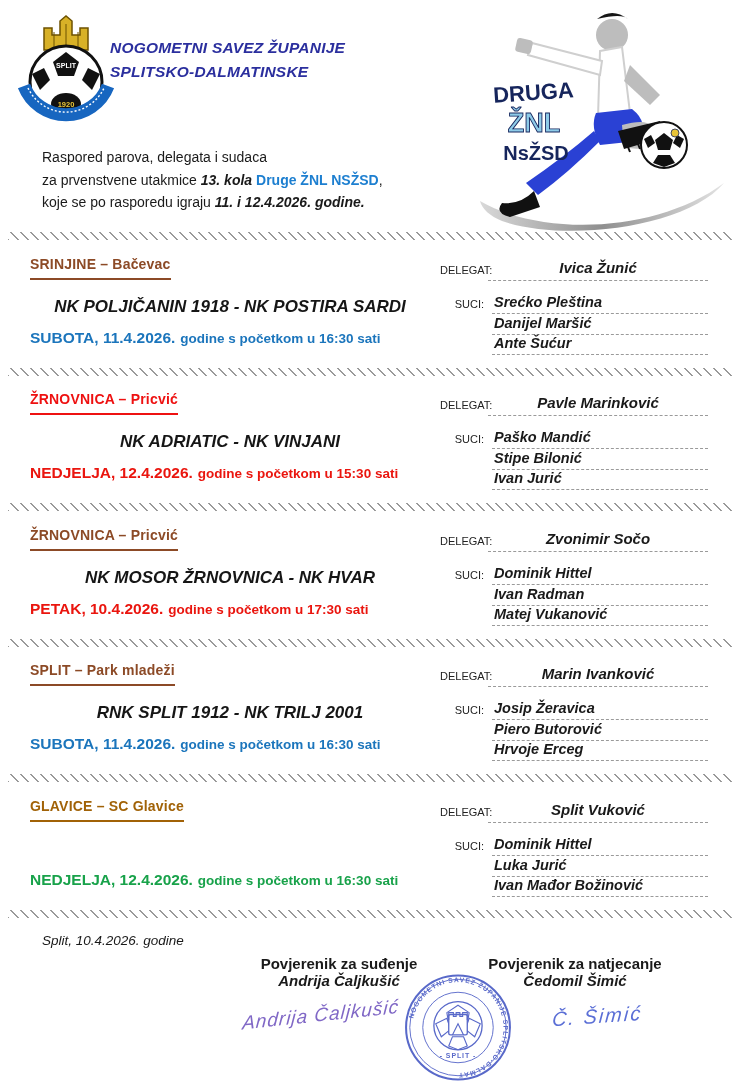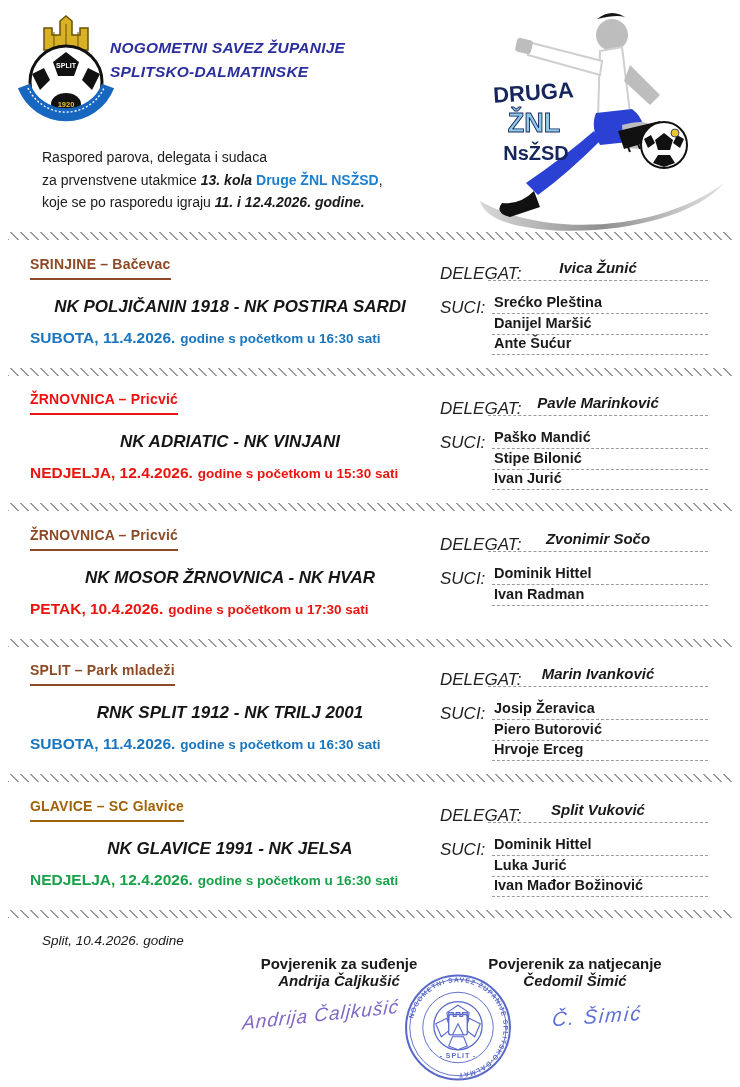--- a/index.html
+++ b/index.html
@@ -25,31 +25,31 @@
 
   
   .section { position:absolute; left:0; width:740px; height:135px; }
   .venue { position:absolute; left:30px; top:11px; font-weight:bold; font-size:14px;
            letter-spacing:.2px; border-bottom:2px solid; padding-bottom:6px; }
   .match-title { position:absolute; left:30px; top:52px; width:400px; text-align:center;
                  font-weight:bold; font-style:italic; font-size:17px; color:#161616; white-space:nowrap; }
   .date-line { position:absolute; left:30px; top:84px; font-weight:bold; white-space:nowrap; }
   .date-main { font-size:15.5px; }
   .date-rest { font-size:13.5px; margin-left:5px; }
-  .lbl { font-style:italic; font-size:17px; color:#222; }
+  .lbl { font-size:11px; color:#222; }
   .delegate-row { position:absolute; left:440px; top:14px; width:268px; height:26px; }
   .delegate-row .lbl { position:absolute; left:0; top:5px; }
   .delegate-name { position:absolute; left:48px; top:0; width:220px; text-align:center;
                    font-weight:bold; font-style:italic; font-size:15px;
                    border-bottom:1.4px dashed #9a9a9a; padding-bottom:4px; }
   .suci-row { position:absolute; left:440px; top:50px; width:268px; }
   .suci-lbl { position:absolute; left:0; top:3px; width:44px; text-align:right; }
   .ref-list { position:absolute; left:52px; top:0; width:216px; }
   .ref-item { font-weight:bold; font-size:14.5px; border-bottom:1.4px dashed #9a9a9a;
-              padding:0 0 2px 2px; margin-bottom:1.5px; line-height:15.5px; height:19px; }
+              padding:0 0 2px 2px; margin-bottom:1.5px; line-height:15.5px; height:19px;font-style:italic; }
 
   
   .place-date { position:absolute; left:42px; top:933px; font-style:italic; font-size:13.5px; }
   .commissioner { position:absolute; top:955px; width:190px; text-align:center; }
   .commissioner .c-title { font-weight:bold; font-size:15px; }
   .commissioner .c-name { font-weight:bold; font-style:italic; font-size:15px; }
   .comm-left { left:244px; }
   .comm-right { left:480px; }
   .signature { position:absolute; font-style:italic; white-space:nowrap; }
   .sig-left { left:242px; top:1004px; width:160px; font-size:19px; color:#8068c6;
@@ -196,20 +196,21 @@
       </div>
       <div class="delegate-row">
         <span class="lbl">DELEGAT:</span>
         <span class="delegate-name">Zvonimir Sočo</span>
       </div>
       <div class="suci-row">
         <span class="lbl suci-lbl">SUCI:</span>
         <div class="ref-list">
             <div class="ref-item">Dominik Hittel</div>
             <div class="ref-item">Ivan Radman</div>
+            <div class="ref-item">Matej Vukanović</div>
           </div>
       </div>
     </div>
 
     <div class="section" style="top: 651px;">
       <div class="venue" style="color: rgb(140, 74, 38);">SPLIT – Park mladeži</div>
       <div class="match-title">RNK SPLIT 1912 - NK TRILJ 2001</div>
       <div class="date-line" style="color: rgb(27, 117, 188);">
         <span class="date-main">SUBOTA, 11.4.2026.</span><span class="date-rest">godine s početkom u 16:30 sati</span>
       </div>
@@ -222,21 +223,20 @@
         <div class="ref-list">
             <div class="ref-item">Josip Žeravica</div>
             <div class="ref-item">Piero Butorović</div>
             <div class="ref-item">Hrvoje Erceg</div>
           </div>
       </div>
     </div>
 
     <div class="section" style="top: 787px;">
       <div class="venue" style="color: #a16207;">GLAVICE – SC Glavice</div>
-      <div class="match-title">NK GLAVICE 1991 - NK JELSA</div>
       <div class="date-line" style="color: rgb(24, 162, 74);">
         <span class="date-main">NEDJELJA, 12.4.2026.</span><span class="date-rest">godine s početkom u 16:30 sati</span>
       </div>
       <div class="delegate-row">
         <span class="lbl">DELEGAT:</span>
         <span class="delegate-name">Split Vuković</span>
       </div>
       <div class="suci-row">
         <span class="lbl suci-lbl">SUCI:</span>
         <div class="ref-list">

